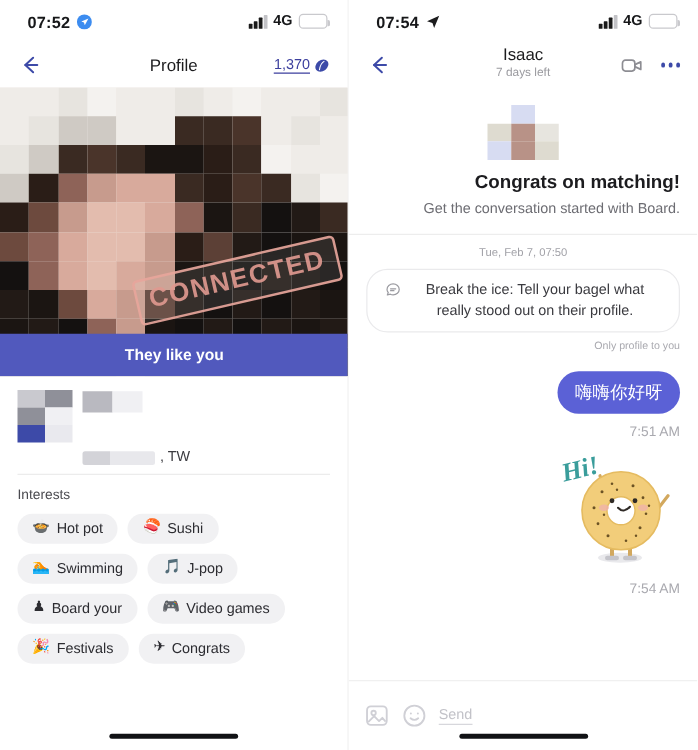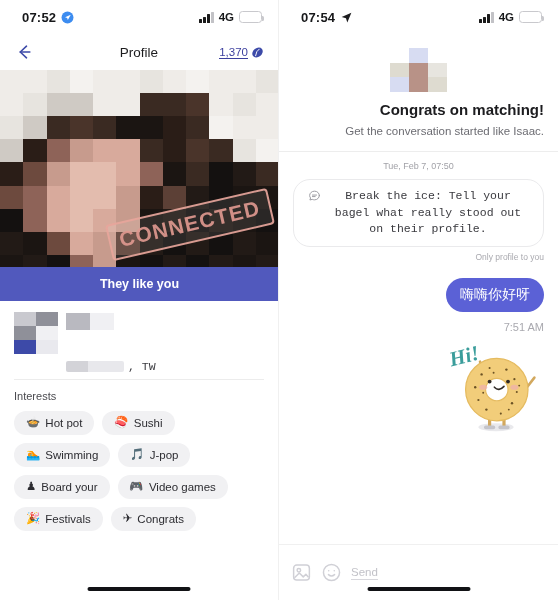--- a/index.html
+++ b/index.html
@@ -85,21 +85,21 @@
 
   
   .idblock { padding: 11px 14px 0 14px; height: 72px; position: relative; }
   .redact { display:inline-block; vertical-align: middle; border-radius: 2px; }
   .name-row { display: flex; align-items: flex-start; gap: 8px; }
   .name-mosaic { display: grid; grid-template-columns: repeat(2, 22px); grid-template-rows: repeat(3, 14px); }
   .name-mosaic span { display:block; }
   .name-mosaic2 { display: grid; grid-template-columns: repeat(2, 24px); grid-template-rows: 17px; margin-top:1px; }
   .name-mosaic2 span { display:block; }
   .loc-row { display: flex; align-items: center; gap: 4px; margin-top: 6px; padding-left: 52px; }
-  .loc-text { font-size: 11.5px; color: #3b3b40; font-family: Liberation Mono, monospace; }
+  .loc-text { font-size: 11.5px; color: #3b3b40; }
   .divider { height: 1px; background: #ececec; margin: 6px 14px 0; }
 
   
   .interests { padding: 10px 14px 0; }
   .interests-title { font-size: 11px; color: #4a4a4f; margin-bottom: 9px; }
   .chips { display: flex; flex-wrap: wrap; gap: 8px; }
   .chip {
     display: inline-flex; align-items: center; gap: 5px;
     background: #f1f1f3; border-radius: 16px;
     padding: 6px 12px; font-size: 11.5px; color: #2c2c31;
@@ -122,21 +122,20 @@
   }
   .avatar-mosaic span { display:block; }
   .congrats { font-size: 15px; font-weight: bold; color: #1c1c1f; margin-bottom: 7px; }
   .congrats-sub { font-size: 11.5px; color: #6c6c72; }
   .chat-sep { height: 1px; background: #ededed; margin: 14px -14px 0; }
   .ts { text-align: center; font-size: 9px; color: #a2a2a8; margin: 9px 0 8px; }
   .ice-card {
     border: 1px solid #eaeaec; border-radius: 17px;
     padding: 8px 14px; display: flex; gap: 6px; align-items: flex-start;
     background: #ffffff;
-    font-family: Liberation Mono, monospace;
   }
   .ice-icon { width: 13px; height: 13px; flex: none; margin-top: 1px; display:block; }
   .ice-text { font-size: 11.5px; color: #3a3a3f; line-height: 1.45; text-align: center; flex: 1; }
   .only-you { text-align: right; font-size: 8.5px; color: #a9a9af; margin-top: 5px; }
 
   .msg-row { display: flex; justify-content: flex-end; margin-top: 16px; }
   .bubble {
     background: #5b61d6; color: #ffffff; font-size: 14px;
     border-radius: 17px; padding: 8px 14px; max-width: 78%;
     position: relative;
@@ -417,36 +416,55 @@
             <i></i>
             <i></i>
             <i></i>
             <i></i>
           </span>
         <span class="net">4G</span>
         <span class="battery"><span class="fill"></span></span>
       </div>
     </div>
 
+    <div class="navbar">
+      <svg class="back-arrow" viewBox="0 0 24 24" fill="none" stroke="#3d4aa8" stroke-width="1.9" stroke-linecap="round" stroke-linejoin="round">
+        <path d="M15 5 L7.5 12 L15 19"></path>
+          <path d="M7.5 12 H19"></path>
+      </svg>
+      <div class="nav-title stacked">Isaac</div>
+      <div class="nav-sub">7 days left</div>
+      <div class="nav-actions">
+        <svg class="video-icon" viewBox="0 0 24 24" fill="none" stroke="#8d8d93" stroke-width="1.7" stroke-linejoin="round">
+          <rect x="2.5" y="6.5" width="12.5" height="11" rx="3"></rect>
+          <path d="M15 11 L21 8.2 V15.8 L15 13 Z"></path>
+        </svg>
+        <span class="dots">
+            <span></span>
+            <span></span>
+            <span></span>
+          </span>
+      </div>
+    </div>
 
     <div class="chat-body">
       <div class="match-head">
         <div class="avatar-mosaic" id="avatar-mos">
             <span style="background: rgb(255, 255, 255);"></span>
             <span style="background: rgb(215, 220, 242);"></span>
             <span style="background: rgb(255, 255, 255);"></span>
             <span style="background: rgb(222, 219, 208);"></span>
             <span style="background: rgb(184, 146, 135);"></span>
             <span style="background: rgb(231, 229, 223);"></span>
             <span style="background: rgb(215, 220, 242);"></span>
             <span style="background: rgb(184, 146, 135);"></span>
             <span style="background: rgb(222, 219, 208);"></span>
           </div>
         <div class="congrats">Congrats on matching!</div>
-        <div class="congrats-sub">Get the conversation started like Isaac.</div>
+        <div class="congrats-sub">Get the conversation started with Board.</div>
       </div>
       <div class="chat-sep"></div>
 
       <div class="ts">Tue, Feb 7, 07:50</div>
 
       <div class="ice-card">
         <svg class="ice-icon" viewBox="0 0 24 24" fill="none" stroke="#9b9ba1" stroke-width="1.8" stroke-linecap="round" stroke-linejoin="round">
           <path d="M21 12 C21 16.4 16.97 20 12 20 C10.5 20 9.1 19.68 7.9 19.1 L3.5 20.3 L4.8 16.6 C3.68 15.3 3 13.72 3 12 C3 7.6 7.03 4 12 4 C16.97 4 21 7.6 21 12 Z"></path>
           <path d="M8.2 11.2 H15.8"></path>
             <path d="M8.2 14 H13.2"></path>
@@ -490,20 +508,21 @@
             <circle cx="86" cy="88" r="1.2"></circle>
               <circle cx="99" cy="58" r="1.2"></circle>
           </g>
           <circle cx="62" cy="53" r="2.4" fill="#2f2a26"></circle>
           <circle cx="85" cy="53" r="2.4" fill="#2f2a26"></circle>
           <ellipse cx="54" cy="60" rx="5" ry="3.2" fill="#efb0ae" opacity=".75"></ellipse>
           <ellipse cx="93" cy="60" rx="5" ry="3.2" fill="#efb0ae" opacity=".75"></ellipse>
           <path d="M68 60 Q73.5 66 80 59" stroke="#2f2a26" stroke-width="2" fill="none" stroke-linecap="round"></path>
         </svg>
       </div>
+      <div class="msg-time">7:54 AM</div>
     </div>
 
     <div class="composer">
       <svg class="comp-icon" viewBox="0 0 24 24" fill="none" stroke="#d0d0d6" stroke-width="1.7" stroke-linejoin="round">
         <rect x="3" y="3.5" width="18" height="17" rx="3.5"></rect>
         <circle cx="9" cy="9.5" r="2"></circle>
         <path d="M4 18 L9.5 12.5 L14 17 L17 14 L20 17.5"></path>
       </svg>
       <svg class="comp-icon" viewBox="0 0 24 24" fill="none" stroke="#d0d0d6" stroke-width="1.7" stroke-linecap="round">
         <circle cx="12" cy="12" r="9.2"></circle>

